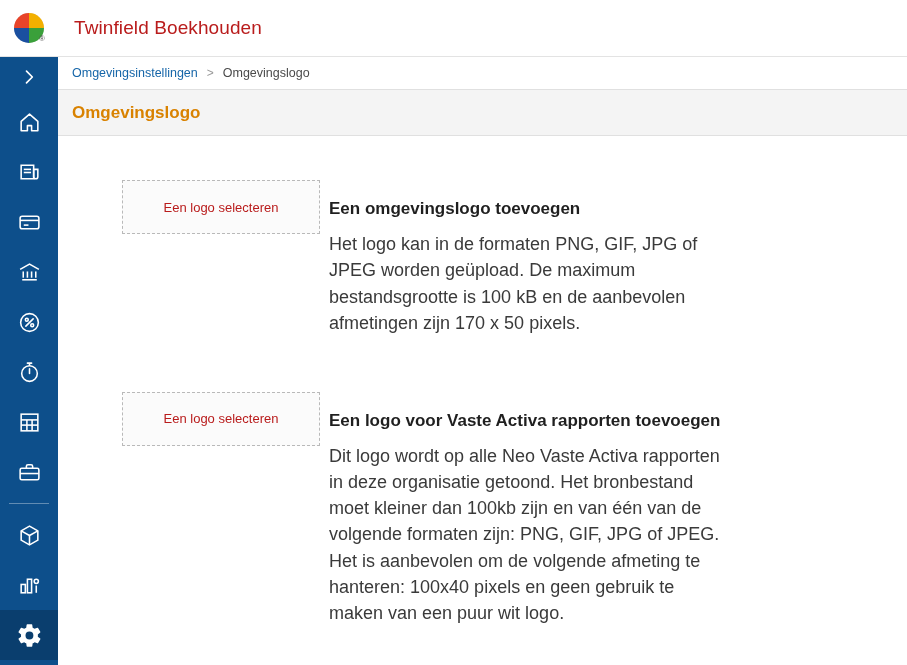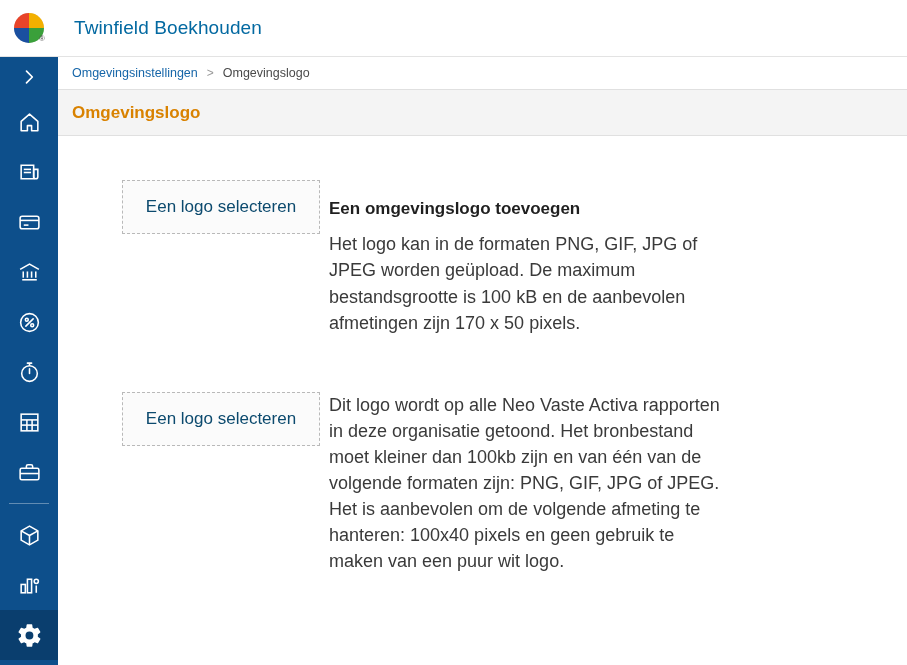--- a/index.html
+++ b/index.html
@@ -51,21 +51,21 @@
   .logo-reg {
     position: absolute;
     left: 39px;
     bottom: 13px;
     font-size: 8px;
     color: #555;
   }
   .app-title {
     margin-left: 30px;
     font-size: 19px;
-    color: #0369a1;
+    color: #b91c1c;
     letter-spacing: .1px;
     white-space: nowrap;
   }
   .search-wrap {
     display: flex;
     align-items: center;
     margin-left: 32px;
   }
   .search-icon {
     width: 24px; height: 24px;
@@ -173,22 +173,22 @@
   .dropzone {
     width: 198px;
     height: 54px;
     border: 1px dashed #b9b9b9;
     background: #fbfbfb;
     display: flex;
     align-items: center;
     justify-content: center;
     box-sizing: border-box;
     flex: 0 0 auto;
-    color: #0c4a6e;
-    font-size: 17px;
+    color: #b91c1c;
+    font-size: 13px;
   }
   .row-text {
     margin-left: 9px;
     max-width: 404px;
   }
   .row-title {
     font-size: 17px;
     font-weight: bold;
     color: #1f1f1f;
     margin: 19px 0 12px 0;
@@ -339,20 +339,21 @@
         <div class="dropzone">Een logo selecteren</div>
         <div class="row-text">
           <div class="row-title">Een omgevingslogo toevoegen</div>
           <div class="row-desc">Het logo kan in de formaten PNG, GIF, JPG of JPEG worden geüpload. De maximum bestandsgrootte is 100 kB en de aanbevolen afmetingen zijn 170 x 50 pixels.</div>
         </div>
       </div>
 
       <div class="row">
         <div class="dropzone">Een logo selecteren</div>
         <div class="row-text">
+          <div class="row-title">Een logo voor Vaste Activa rapporten toevoegen</div>
           <div class="row-desc">Dit logo wordt op alle Neo Vaste Activa rapporten in deze organisatie getoond. Het bronbestand moet kleiner dan 100kb zijn en van één van de volgende formaten zijn: PNG, GIF, JPG of JPEG. Het is aanbevolen om de volgende afmeting te hanteren: 100x40 pixels en geen gebruik te maken van een puur wit logo.</div>
         </div>
       </div>
 
     </div>
   </div>
 
 </div>
 
 </body></html>

